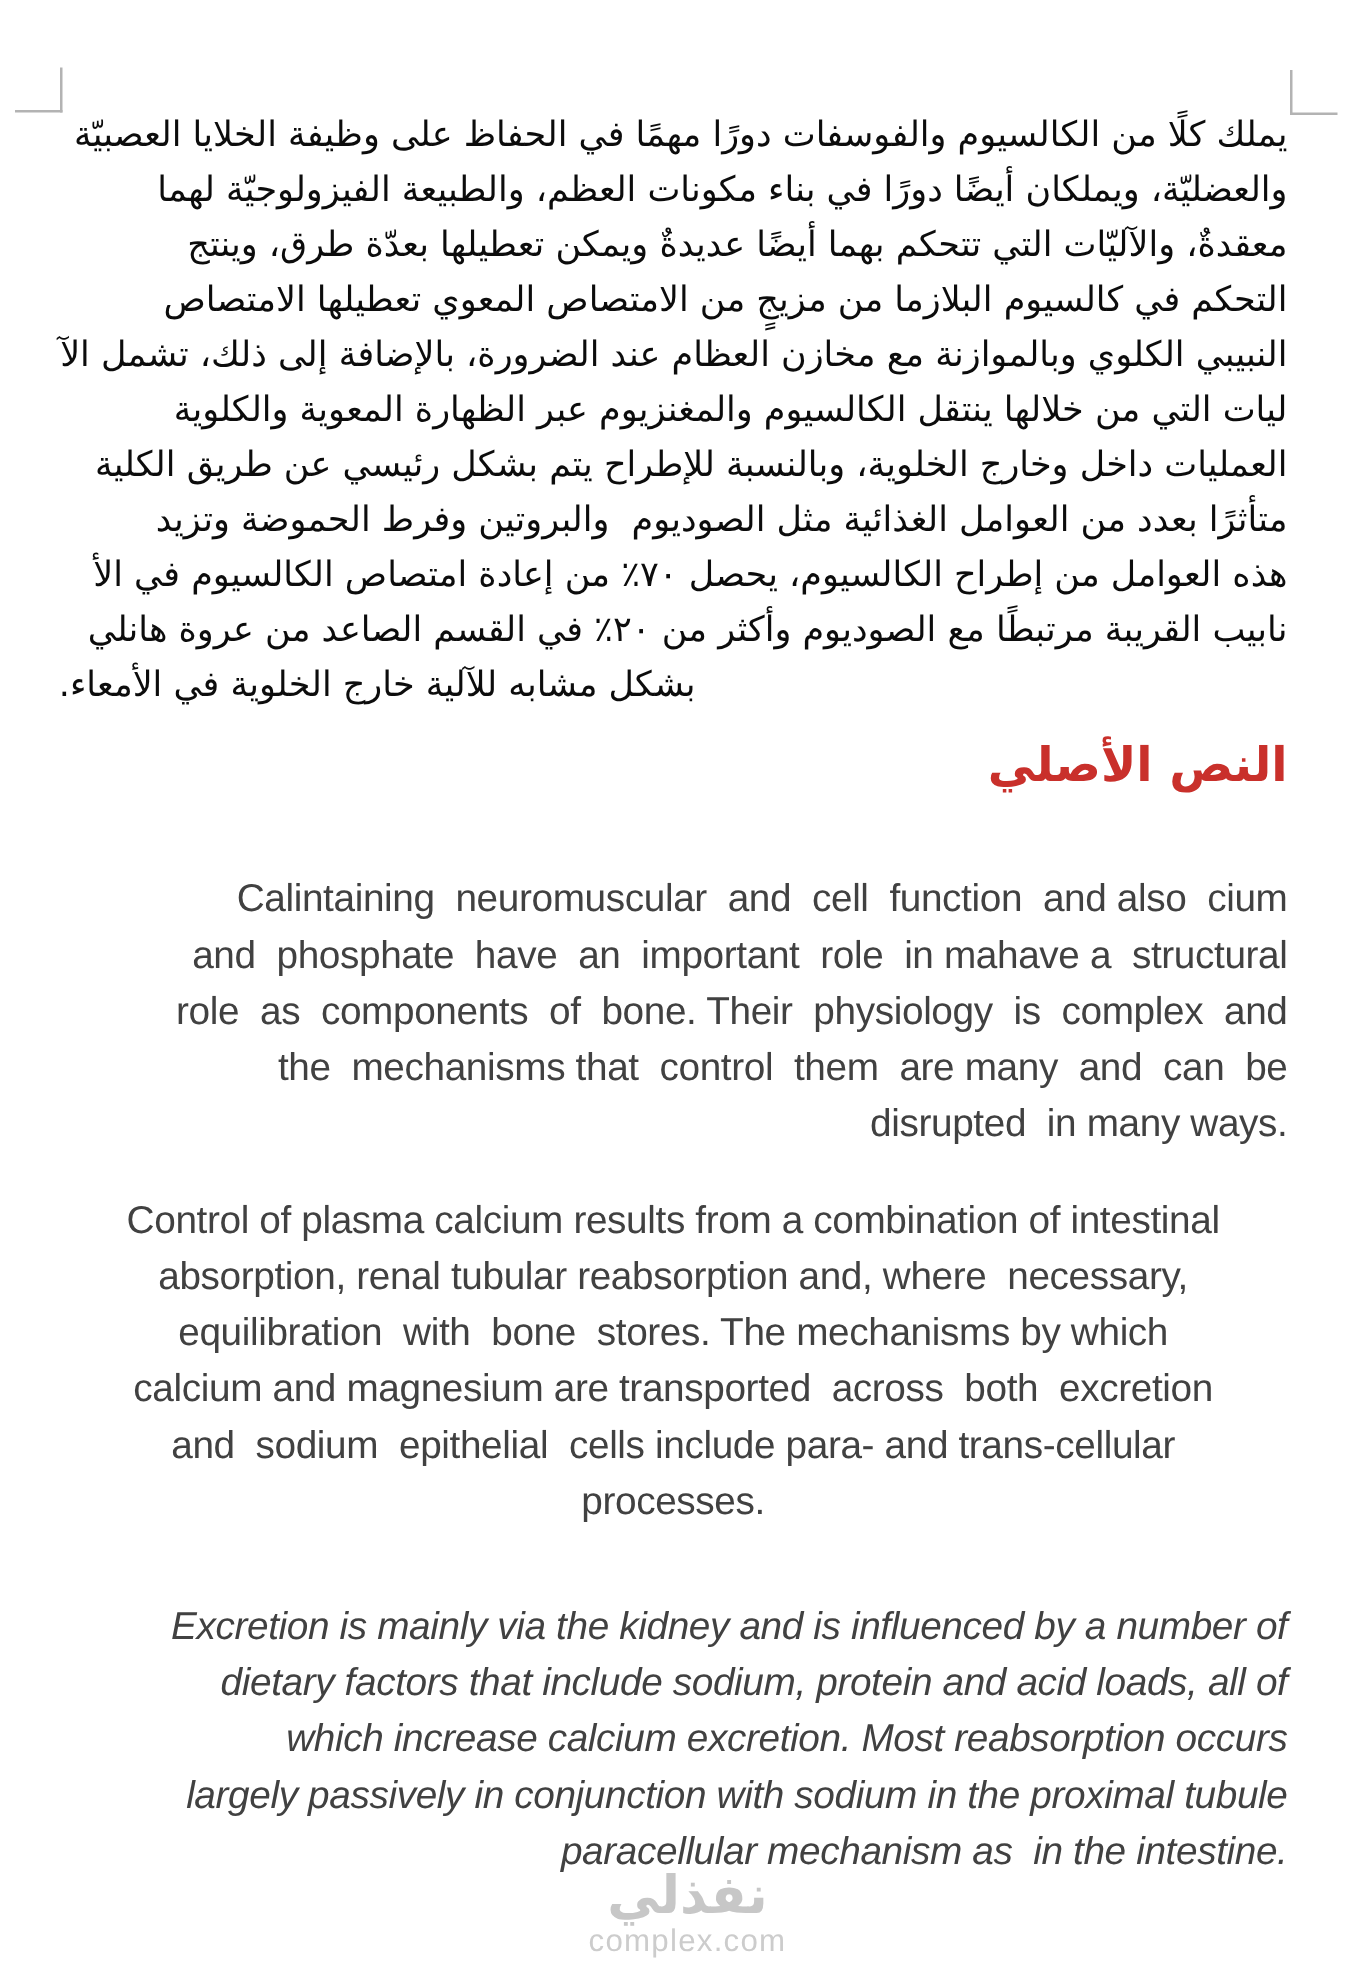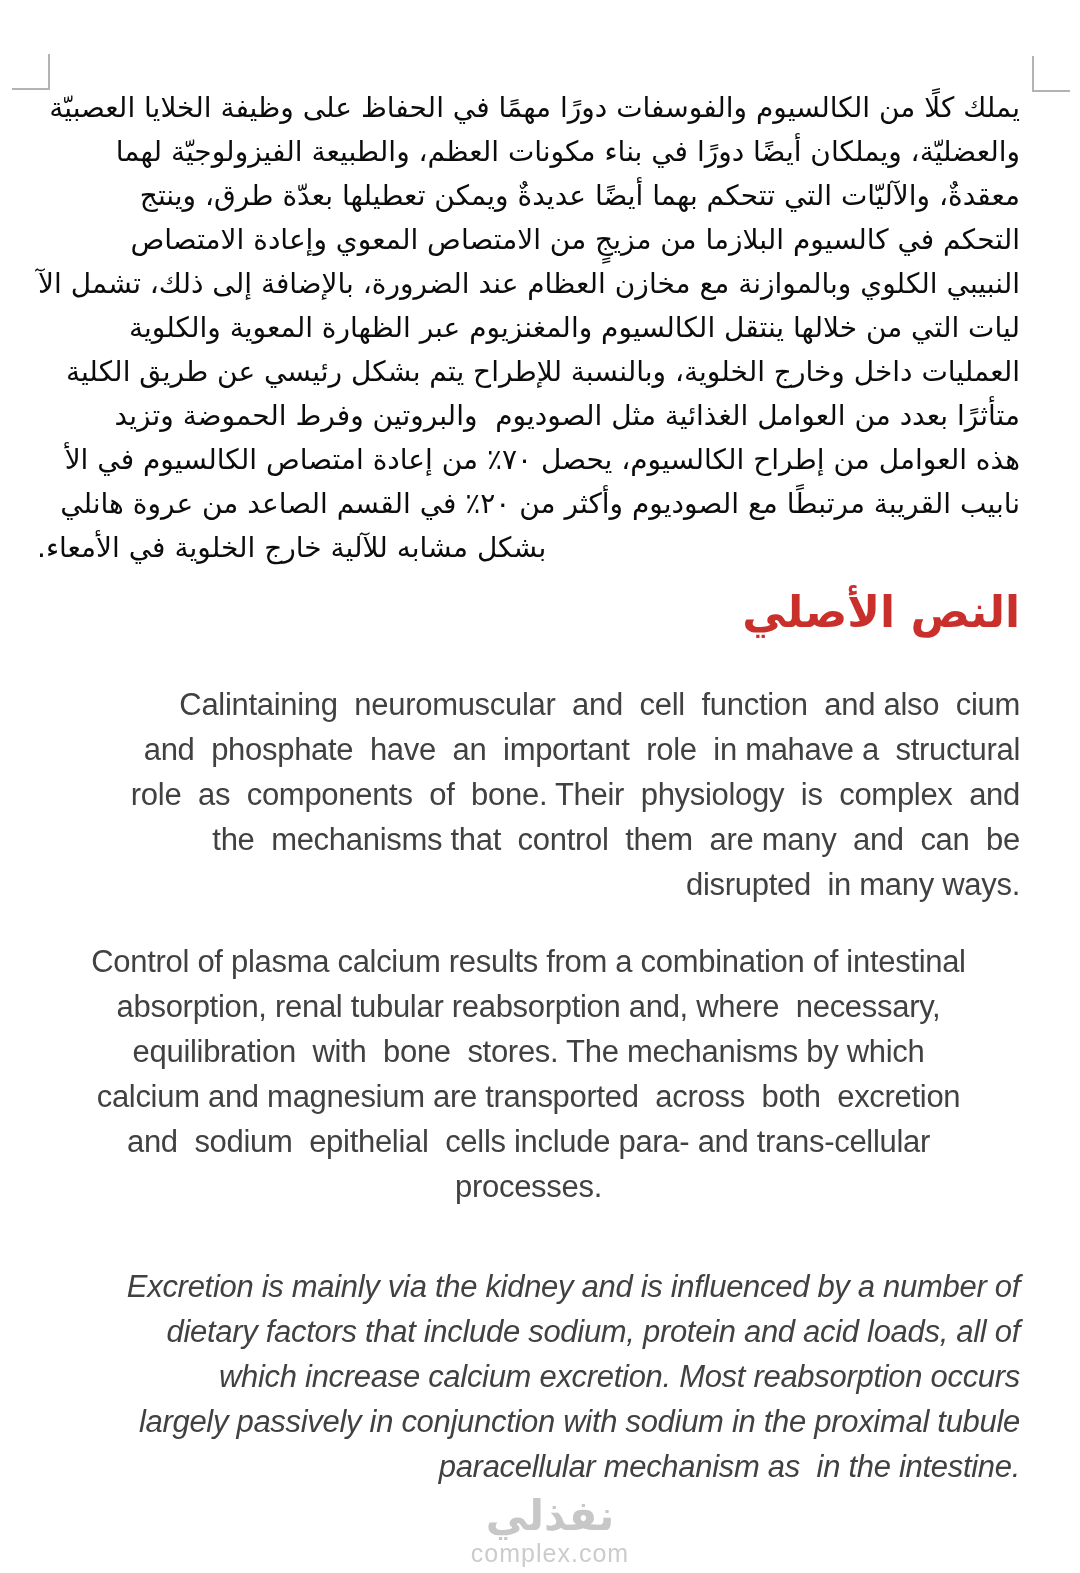--- a/index.html
+++ b/index.html
@@ -28,21 +28,21 @@
     border-bottom: 2px solid #b3b3b3;
   }
   .crop-right {
     left: 1032px;
     top: 56px;
     border-left: 2px solid #b3b3b3;
     border-bottom: 2px solid #b3b3b3;
   }
   .content {
     position: absolute;
-    left: 37px;
+    left: 47px;
     top: 86px;
     width: 983px;
   }
   .line { white-space: pre; }
 
   
   .arabic-para {
     direction: rtl;
     text-align: right;
     color: #0c0c0c;
@@ -50,37 +50,37 @@
     line-height: 44px;
     font-family: "DejaVu Sans", sans-serif;
   }
   .arabic-para .line.last { text-align: left; }
 
   
   .heading {
     direction: rtl;
     text-align: right;
     margin: 14px 0 0 0;
-    font-size: 44px;
+    font-size: 38px;
     line-height: 56px;
     font-weight: bold;
     font-family: "DejaVu Sans", sans-serif;
   }
 
   
   .eng-para {
     direction: ltr;
     text-align: right;
     color: #414141;
     font-size: 31px;
     line-height: 45px;
     letter-spacing: -0.3px;
     font-family: "Liberation Sans", "DejaVu Sans", sans-serif;
   }
-  .eng-para-1 { margin-top: 42px; }
+  .eng-para-1 { margin-top: 56px; }
   .eng-para-2 { margin-top: 32px; text-align: center; }
   .eng-para-3 { margin-top: 55px; font-style: italic; }
 
   
   .watermark {
     position: absolute;
     left: 0;
     right: 0;
     top: 1492px;
     text-align: center;
@@ -110,21 +110,21 @@
 
   <div class="crop-mark crop-left"></div>
   <div class="crop-mark crop-right"></div>
 
   <div class="content">
 
     <div class="arabic-para">
         <div class="line">يملك كلًا من الكالسيوم والفوسفات دورًا مهمًا في الحفاظ على وظيفة الخلايا العصبيّة</div>
         <div class="line">والعضليّة، ويملكان أيضًا دورًا في بناء مكونات العظم، والطبيعة الفيزولوجيّة لهما</div>
         <div class="line">معقدةٌ، والآليّات التي تتحكم بهما أيضًا عديدةٌ ويمكن تعطيلها بعدّة طرق، وينتج</div>
-        <div class="line">التحكم في كالسيوم البلازما من مزيجٍ من الامتصاص المعوي وإعادة الامتصاص</div>
+        <div class="line">التحكم في كالسيوم البلازما من مزيجٍ من الامتصاص المعوي تعطيلها الامتصاص</div>
         <div class="line">النبيبي الكلوي وبالموازنة مع مخازن العظام عند الضرورة، بالإضافة إلى ذلك، تشمل الآ</div>
         <div class="line">ليات التي من خلالها ينتقل الكالسيوم والمغنزيوم عبر الظهارة المعوية والكلوية</div>
         <div class="line">العمليات داخل وخارج الخلوية، وبالنسبة للإطراح يتم بشكل رئيسي عن طريق الكلية</div>
         <div class="line">متأثرًا بعدد من العوامل الغذائية مثل الصوديوم  والبروتين وفرط الحموضة وتزيد</div>
         <div class="line">هذه العوامل من إطراح الكالسيوم، يحصل ٧٠٪ من إعادة امتصاص الكالسيوم في الأ</div>
         <div class="line">نابيب القريبة مرتبطًا مع الصوديوم وأكثر من ٢٠٪ في القسم الصاعد من عروة هانلي</div>
         <div class="line last">بشكل مشابه للآلية خارج الخلوية في الأمعاء.</div>
       </div>
 
     <h2 class="heading" style="color: rgb(201, 48, 43);">النص الأصلي</h2>

